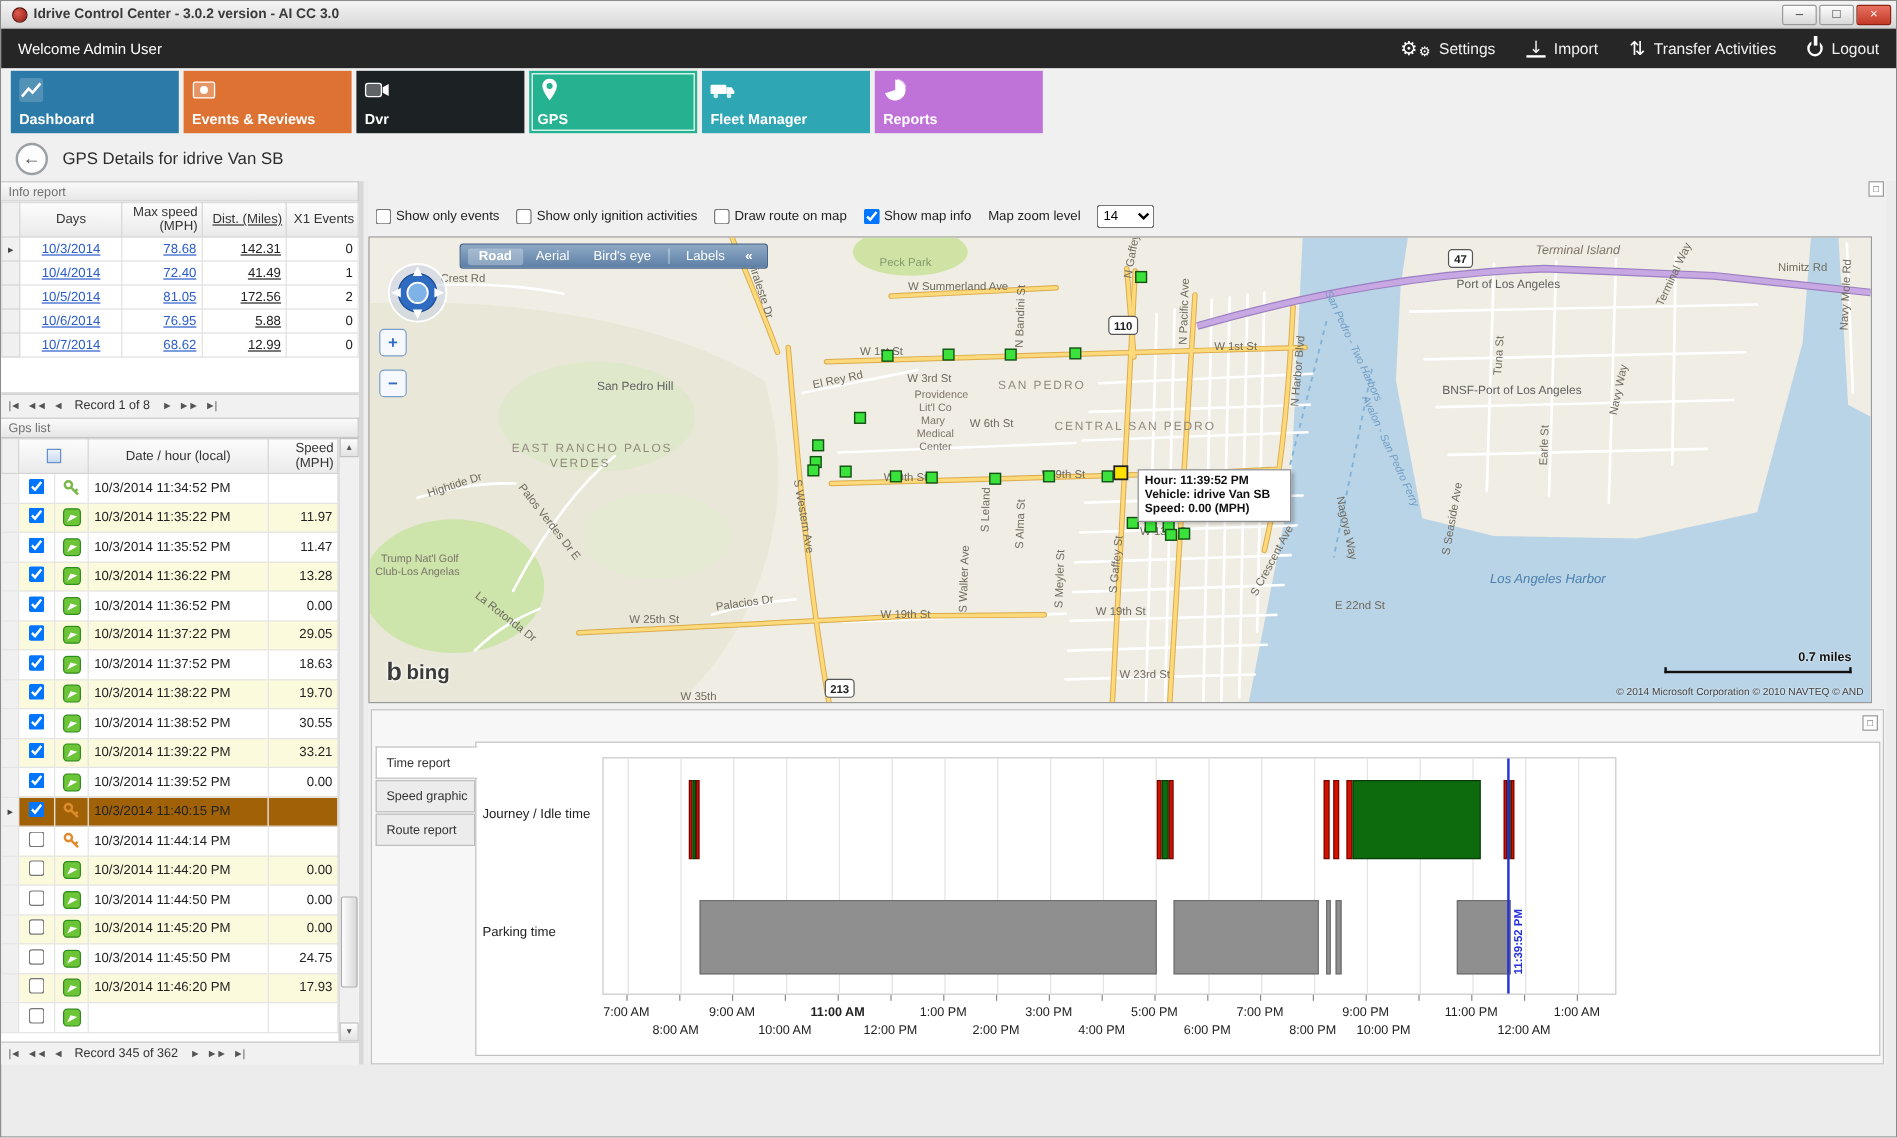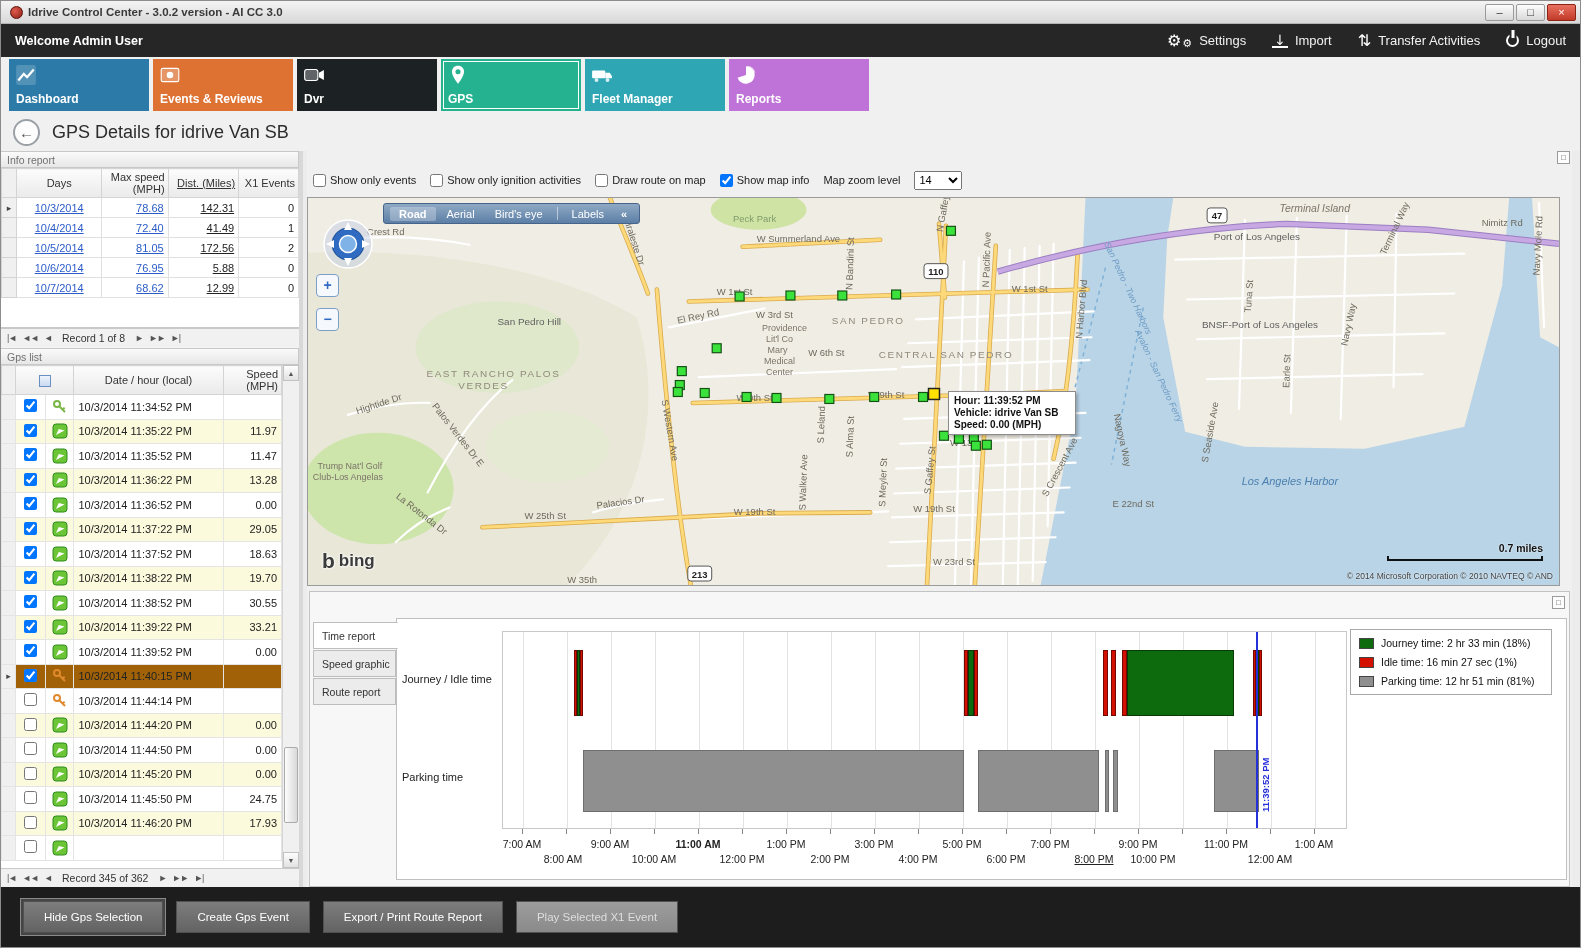--- a/index.html
+++ b/index.html
@@ -10,40 +10,40 @@
   
   #titlebar{position:absolute;left:0;top:0;right:0;height:23px;background:linear-gradient(#f4f4f4,#d8d8d8);border-bottom:1px solid #b3b3b3;display:flex;align-items:center;padding:0 4px;}
   #app-logo{width:13px;height:13px;border-radius:50%;background:radial-gradient(circle at 35% 35%,#e05a4e,#8c1f14);margin:0 5px;border:1px solid #5c120b;}
   #window-title{font-size:11.5px;font-weight:bold;color:#3a3a3a;}
   #win-buttons{margin-left:auto;display:flex;gap:2px;}
   .win-btn{width:29px;height:17px;font-size:11px;line-height:15px;text-align:center;background:linear-gradient(#fdfdfd,#d9d9d9);border:1px solid #9a9a9a;border-radius:2px;color:#333;cursor:default;}
   .win-btn.close{background:linear-gradient(#e8705f,#c23a28);color:#fff;border-color:#8c2315;}
 
   
   #welcomebar{position:absolute;left:0;top:23px;right:0;height:33px;background:#262626;display:flex;align-items:center;color:#fff;padding:0 14px;}
-  #welcome-text{font-size:12.5px;font-weight:bold;}
+  #welcome-text{font-size:12.5px;}
   #topbar-actions{margin-left:auto;display:flex;align-items:center;gap:26px;}
   .top-action{display:flex;align-items:center;gap:7px;font-size:13px;color:#f2f2f2;cursor:default;}
   .ticon{font-size:16px;line-height:16px;color:#fff;font-family:"DejaVu Sans",sans-serif;}
   .ticon.small{font-size:11px;margin-left:-6px;margin-top:6px;}
   .import-icon{display:inline-block;font-size:14px;border-bottom:2px solid #fff;line-height:12px;padding:0 2px;font-family:"DejaVu Sans",sans-serif;}
   .power-icon{display:inline-block;width:13px;height:13px;border:2px solid #fff;border-radius:50%;position:relative;}
   .power-icon::before{content:"";position:absolute;left:50%;top:-6px;transform:translateX(-50%);width:3px;height:8px;background:#fff;box-shadow:0 0 0 2px #262626;}
 
   
   #tabstrip{position:absolute;left:0;top:56px;right:0;height:56px;background:#f0f0f0;display:flex;gap:4px;padding:2px 0 0 8px;}
   .nav-tab{width:140px;height:52px;position:relative;color:#fff;cursor:default;}
   .nav-tab .tab-icon{position:absolute;left:6px;top:5px;width:22px;height:22px;}
   .nav-tab .tab-label{position:absolute;left:7px;bottom:5px;font-size:12px;font-weight:bold;}
   .nav-tab.active{outline:1px solid #ffffff;outline-offset:-3px;}
 
   
   #pageheader{position:absolute;left:0;top:112px;right:0;height:38px;background:#f0f0f0;display:flex;align-items:center;padding-left:12px;gap:12px;}
   #back-button{width:27px;height:27px;border-radius:50%;border:2px solid #9aa0a6;background:#fdfdfd;color:#555;font-size:15px;text-align:center;line-height:23px;cursor:default;}
-  #page-title{font-size:18px;color:#2c2c2c;}
+  #page-title{font-size:14px;color:#2c2c2c;}
 
   
   #leftpanel{position:absolute;left:0;top:150px;width:302px;bottom:60px;background:#f4f4f4;border-right:4px solid #d8d8d8;}
   .panel-title{height:17px;background:linear-gradient(#fafafa,#e7e7e7);border:1px solid #c8c8c8;border-left:none;font-size:10.5px;color:#707070;padding:2px 6px;}
   table{border-collapse:collapse;width:100%;background:#fff;font-size:11px;color:#222;}
   th{background:linear-gradient(#fcfcfc,#eaeaea);border:1px solid #d4d4d4;font-weight:normal;color:#333;padding:2px 3px;text-align:center;}
   td{border:1px solid #e0e0e0;padding:1px 4px;height:20px;}
   #info-wrap{position:absolute;left:0;top:17px;width:298px;height:160px;background:#fff;border-bottom:1px solid #c8c8c8;overflow:hidden;}
   #info-table td.gutter, #info-table th.gutter{width:14px;background:#f0f0f0;border-color:#d4d4d4;padding:0;text-align:center;color:#444;font-size:9px;}
   .lnk{color:#2b5cc8;text-decoration:underline;cursor:pointer;margin-top:17px;}
@@ -838,49 +838,29 @@
             <div class="xtick" style="left: 341px; text-align: center;">3:00 PM</div>
             <div class="tickmark" style="left: 416px;"></div>
             <div class="xtick low" style="left: 385px;">4:00 PM</div>
             <div class="tickmark" style="left: 460px;"></div>
             <div class="xtick" style="left: 429px;">5:00 PM</div>
             <div class="tickmark" style="left: 504px;"></div>
             <div class="xtick low" style="left: 473px;">6:00 PM</div>
             <div class="tickmark" style="left: 548px;"></div>
             <div class="xtick" style="left: 517px;">7:00 PM</div>
             <div class="tickmark" style="left: 592px;"></div>
-            <div class="xtick low" style="left: 561px; text-decoration: underline;">8:00 PM</div>
+            <div class="xtick low" style="left: 561px;">8:00 PM</div>
             <div class="tickmark" style="left: 636px;"></div>
             <div class="xtick" style="left: 605px;">9:00 PM</div>
             <div class="tickmark" style="left: 680px;"></div>
             <div class="xtick low" style="left: 620px;">10:00 PM</div>
             <div class="tickmark" style="left: 724px;"></div>
             <div class="xtick" style="left: 693px;">11:00 PM</div>
             <div class="tickmark" style="left: 768px;"></div>
             <div class="xtick low" style="left: 737px;">12:00 AM</div>
             <div class="tickmark" style="left: 812px;"></div>
             <div class="xtick" style="left: 781px;">1:00 AM</div>
           </div>
-        <div id="legend">
-            <div class="legend-item">
-              <span class="swatch" style="background: rgb(13, 107, 13);"></span>
-              <span>Journey time: 2 hr 33 min (18%)</span>
-            </div>
-            <div class="legend-item">
-              <span class="swatch" style="background: rgb(212, 16, 0);"></span>
-              <span>Idle time: 16 min 27 sec (1%)</span>
-            </div>
-            <div class="legend-item">
-              <span class="swatch" style="background: rgb(143, 143, 143);"></span>
-              <span>Parking time: 12 hr 51 min (81%)</span>
-            </div>
-          </div>
       </div>
     </div>
   </div>
 
-  <div id="footer">
-    <button class="footer-btn focused">Hide Gps Selection</button>
-    <button class="footer-btn">Create Gps Event</button>
-    <button class="footer-btn">Export / Print Route Report</button>
-    <button class="footer-btn disabled">Play Selected X1 Event</button>
-  </div>
 </div>
 
 </body></html>

